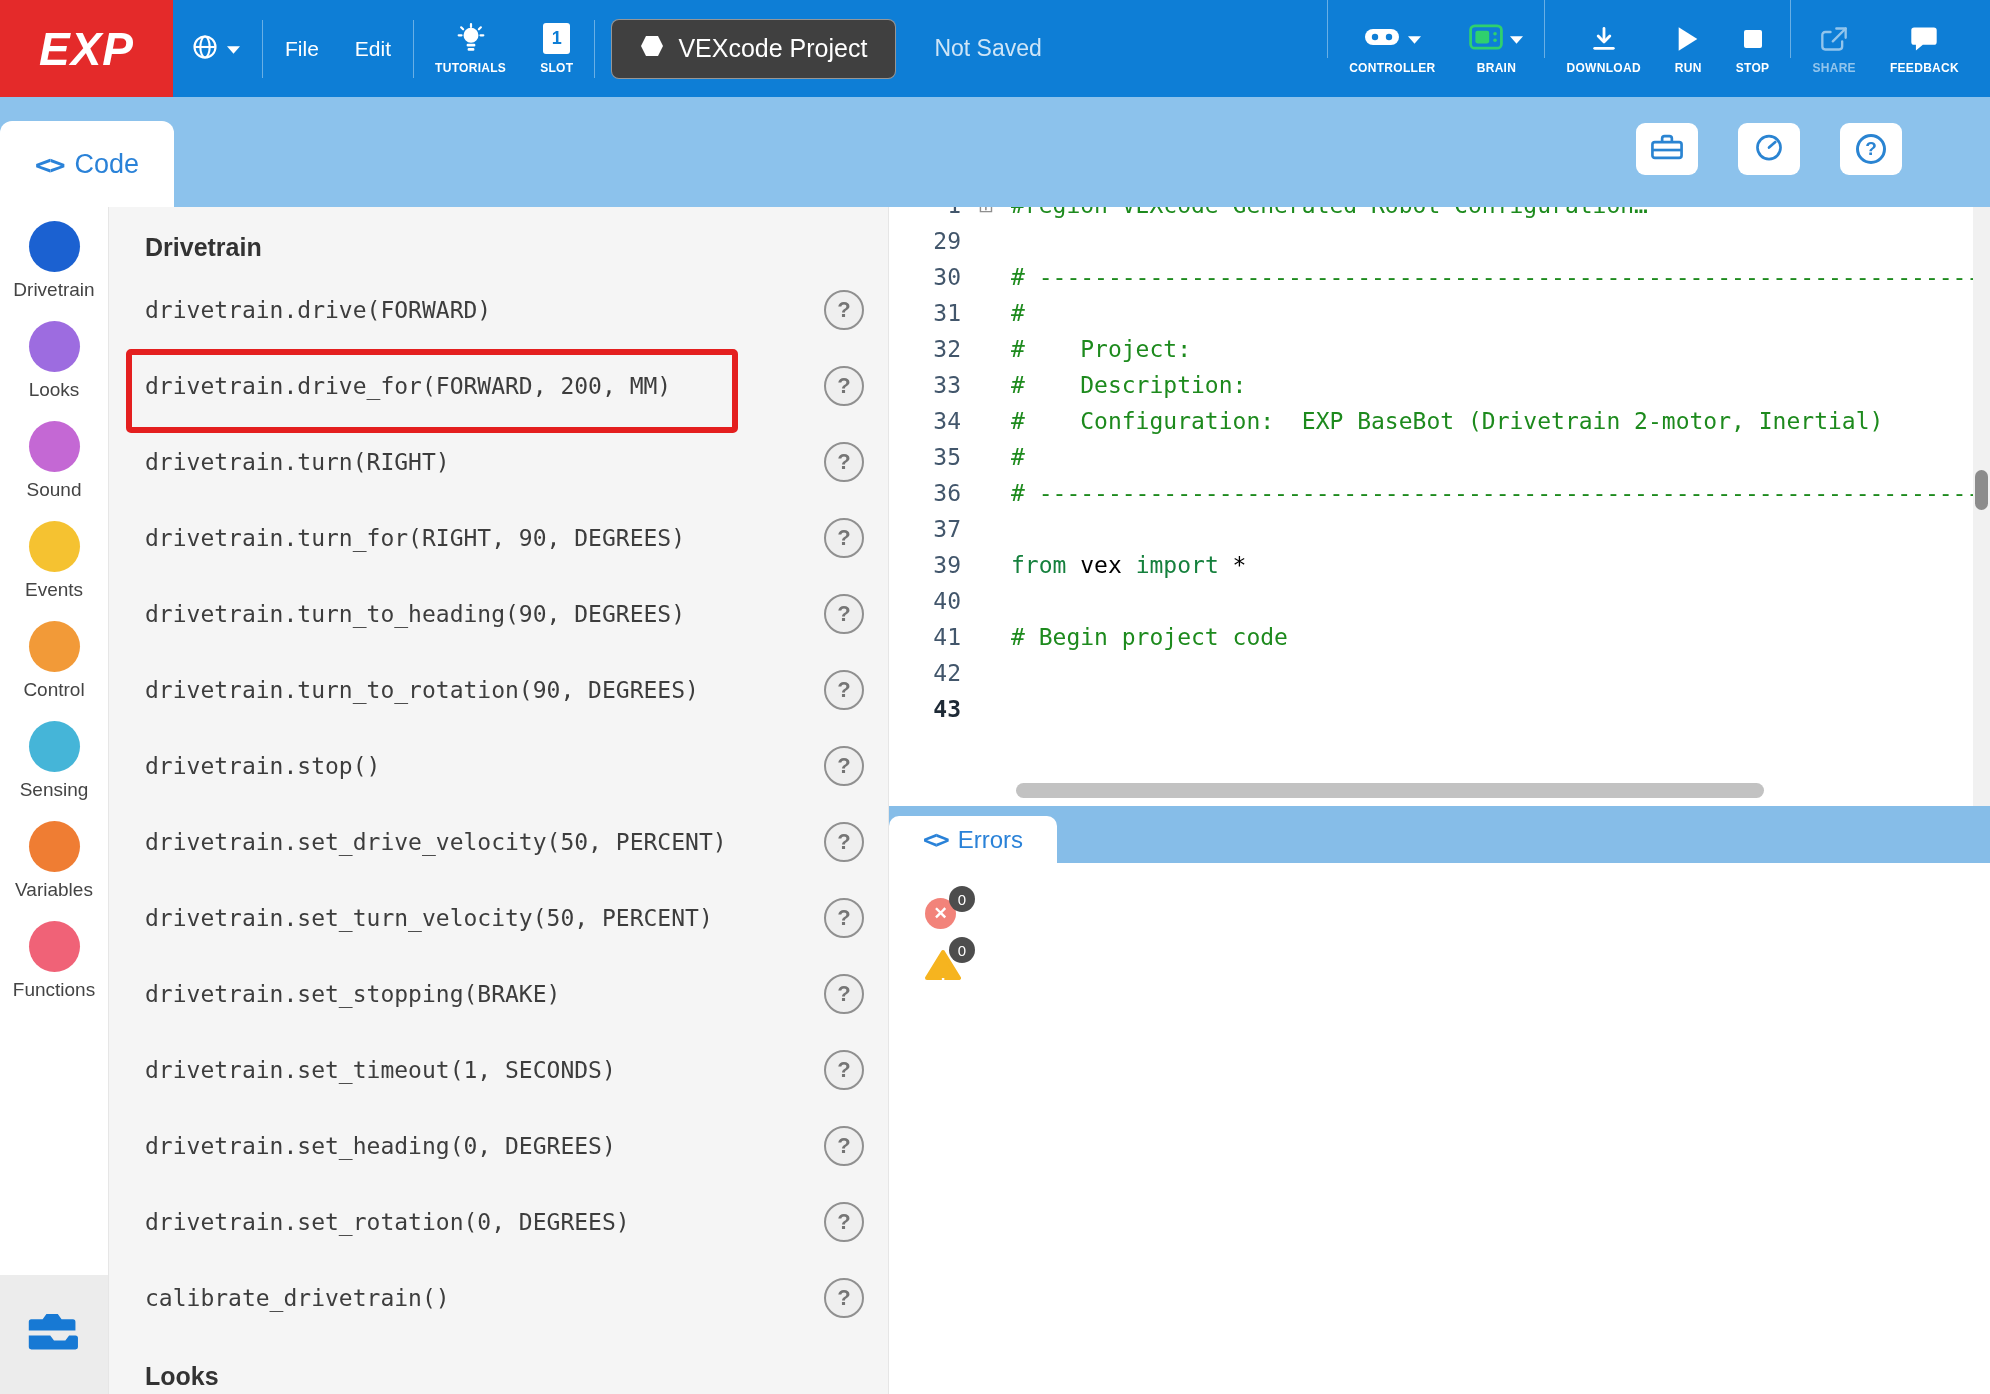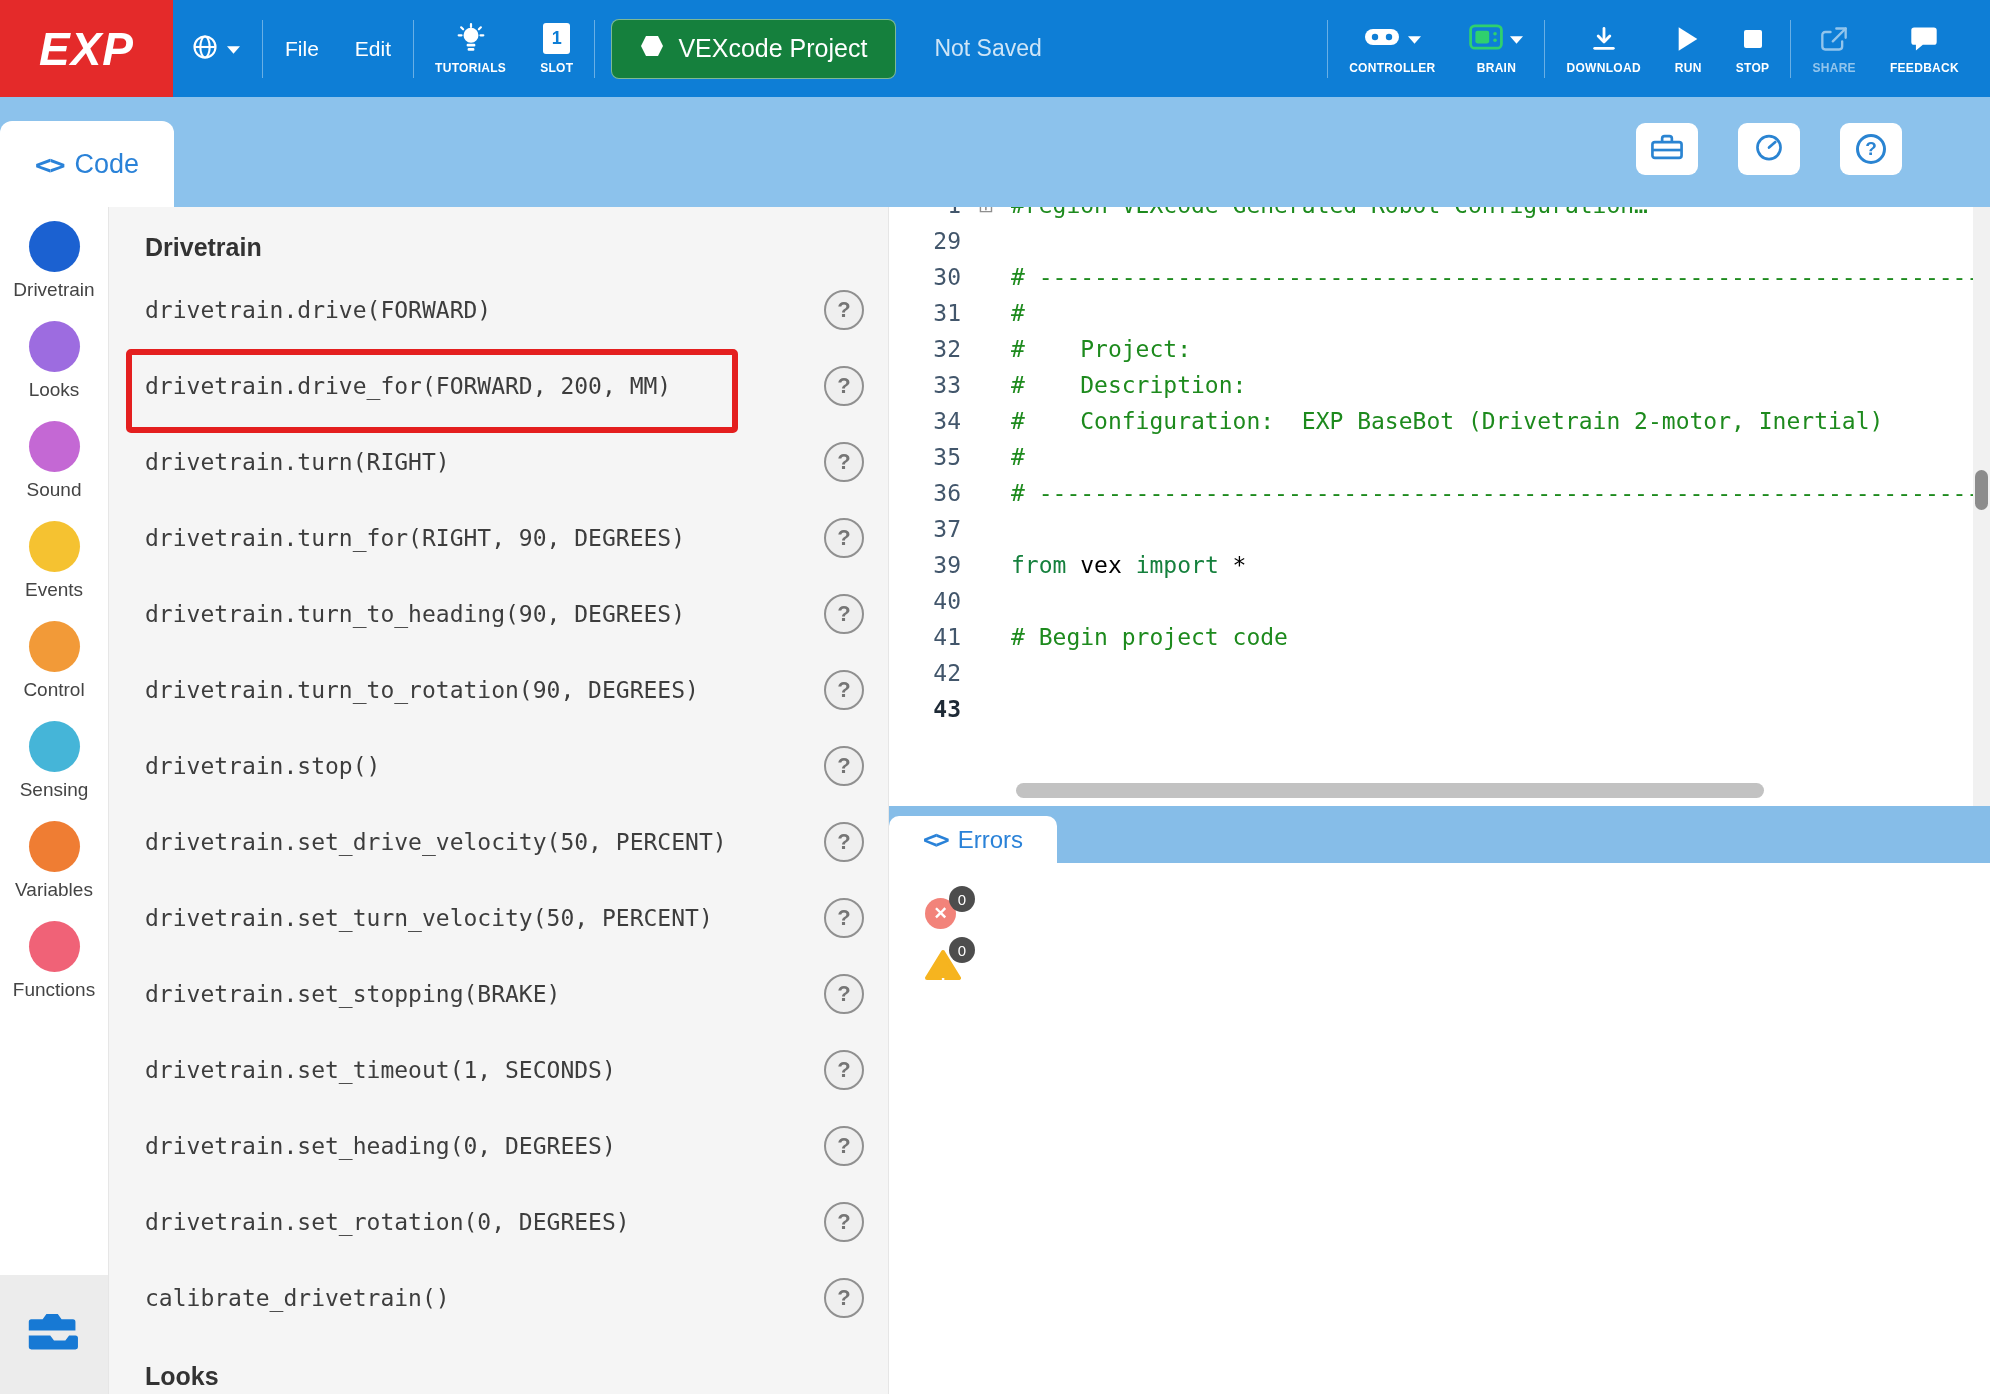--- a/index.html
+++ b/index.html
@@ -9,24 +9,24 @@
   
   .topbar{position:absolute;left:0;top:0;width:100%;height:97px;background:#0e7ed6;display:flex;align-items:center;color:#fff}
   .logo{width:173px;height:97px;background:#e42a2a;display:flex;align-items:center;justify-content:center;
         font-size:46px;font-weight:bold;font-style:italic;letter-spacing:1px;flex:none}
   .tb-group{display:flex;align-items:center;gap:8px;padding:0 18px;height:100%;cursor:pointer}
   .menu-label{font-size:21px}
   .tb-col{display:flex;flex-direction:column;align-items:center;justify-content:center;gap:6px;padding:0 17px;height:100%;cursor:pointer}
   .tb-col .lbl{font-size:12px;font-weight:bold;letter-spacing:.3px;white-space:nowrap}
   .tb-iconrow{display:flex;align-items:center;gap:7px;height:32px}
   .divider{width:1px;height:58px;background:rgba(255,255,255,.38);flex:none;margin:0 4px}
-  .project-btn{display:flex;align-items:center;gap:14px;background:#15803d;border:1px solid rgba(255,255,255,.45);
+  .project-btn{display:flex;align-items:center;gap:14px;background:#404040;border:1px solid rgba(255,255,255,.45);
         border-radius:8px;height:60px;padding:0 28px;margin:0 12px;font-size:25px;cursor:pointer;white-space:nowrap}
   .not-saved{font-size:23px;color:rgba(255,255,255,.8);margin:0 26px;white-space:nowrap}
-  .right-cluster{margin-left:auto;display:flex;align-items:center;height:100%;margin-right:14px}
+  .right-cluster{margin-left:auto;display:flex;height:100%;margin-right:14px}
   .slot-doc{width:27px;height:31px;background:#fff;border-radius:3px;display:flex;align-items:center;justify-content:center;
         color:#0e7ed6;font-weight:bold;font-size:18px}
   .dim{opacity:.55}
 
   
   .subbar{position:absolute;left:0;top:97px;width:100%;height:110px;background:#8cc2ec}
   .code-tab{position:absolute;left:0;bottom:0;width:174px;height:86px;background:#fff;border-radius:12px 12px 0 0;
         display:flex;align-items:center;justify-content:center;gap:11px;color:#2a82d8;font-size:27px;cursor:pointer}
   .angle-icon{font-family:"DejaVu Sans Mono",monospace;font-weight:bold;letter-spacing:-2px}
   .subbar-actions{position:absolute;right:88px;top:26px;display:flex;gap:40px}

